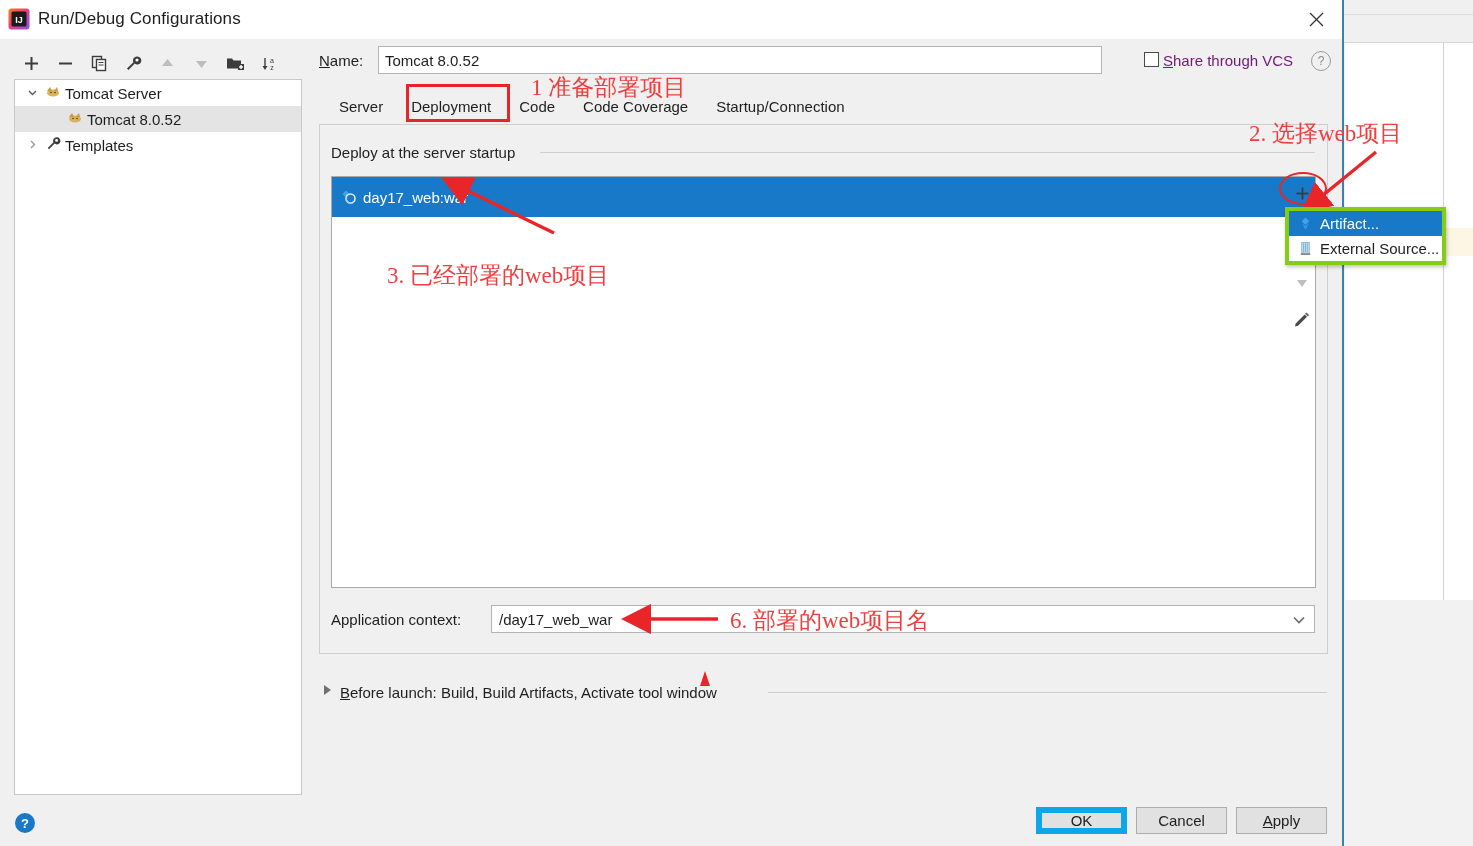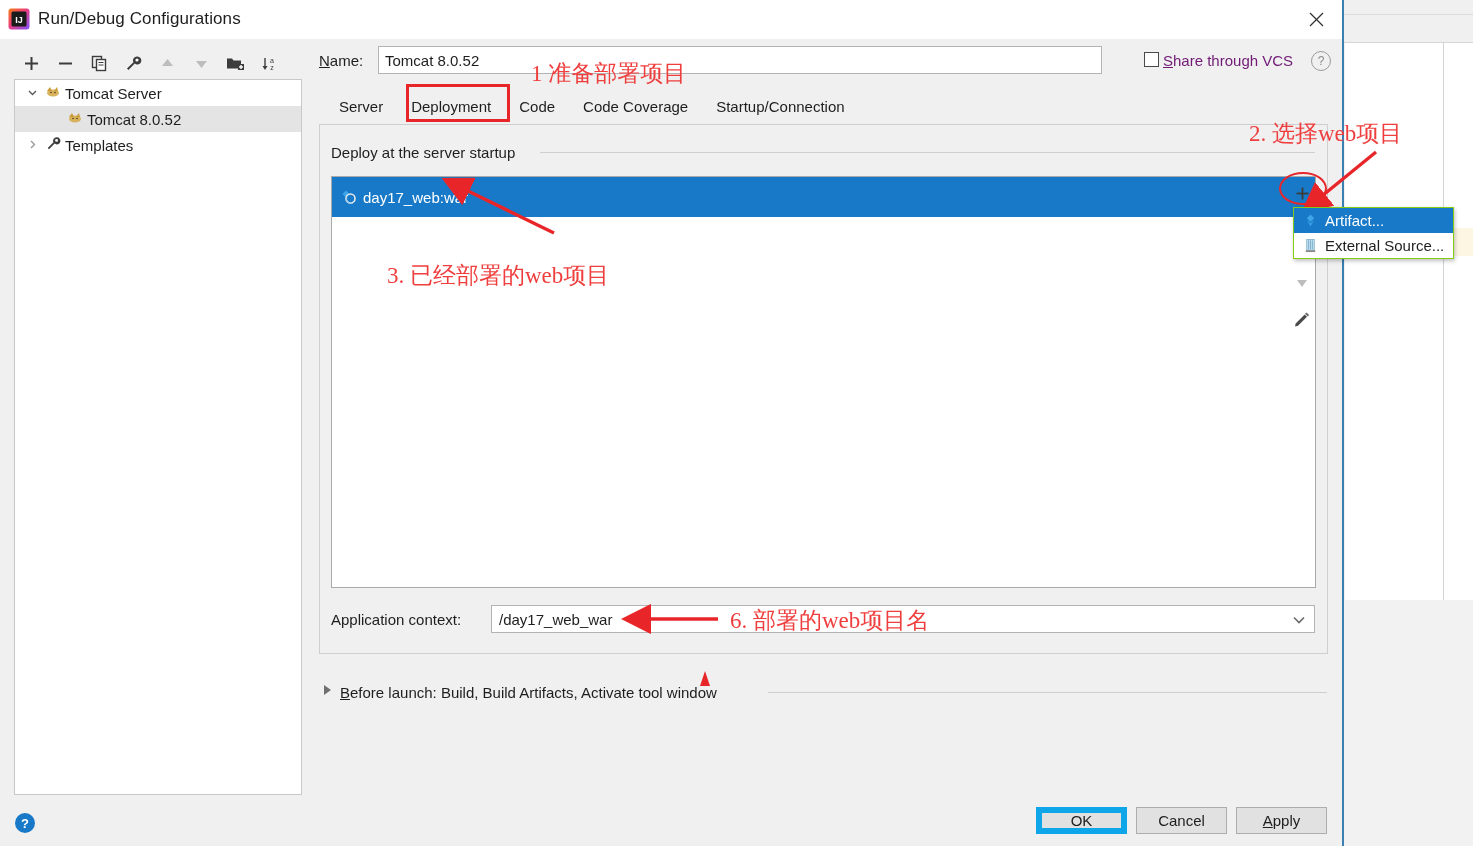--- a/index.html
+++ b/index.html
@@ -138,22 +138,22 @@
     font-family:"Liberation Sans", sans-serif;
   }
   .btn.ok { left:1036px; width:91px; border:6px solid #0ea5e9; }
   .btn.cancel { left:1136px; width:91px; }
   .btn.apply { left:1236px; width:91px; }
   .btn u { text-decoration:underline; }
 
   
   .popup {
     position:absolute; left:1285px; top:207px; width:161px;
-    background:#ffffff; border:1px solid #84cc16; box-sizing:border-box;
-    z-index:40; box-shadow:1px 2px 4px rgba(0,0,0,0.25);margin-left:8px;
+    background:#ffffff; border:4px solid #84cc16; box-sizing:border-box;
+    z-index:40; box-shadow:1px 2px 4px rgba(0,0,0,0.25);
   }
   .popup-item { height:25px; display:flex; align-items:center; font-size:15px; color:#1e1e1e; padding-left:5px; }
   .popup-item.sel { background:#1779c8; color:#ffffff; }
   .popup-item .pico { width:22px; display:flex; align-items:center; justify-content:center; margin-right:4px; }
 
   
   .anno { position:absolute; color:#ef3e3e; font-family:"Liberation Serif", serif; font-size:23px; white-space:nowrap; z-index:30; }
   .anno-svg { position:absolute; left:0; top:0; width:1473px; height:846px; pointer-events:none; z-index:29; }
   .ellipse-hl {
     position:absolute; left:1279px; top:172px; width:48px; height:33px;
@@ -420,18 +420,18 @@
 
     <line x1="1376" y1="152" x2="1322" y2="196" stroke="#e8262a" stroke-width="3.4" marker-end="url(#ah)"></line>
 
     <line x1="554" y1="233" x2="466" y2="190" stroke="#e8262a" stroke-width="3.4" marker-end="url(#ah)"></line>
 
     <line x1="718" y1="619" x2="648" y2="619" stroke="#e8262a" stroke-width="3.4" marker-end="url(#ah)"></line>
 
     <polygon points="705,671 710,686 700,686" fill="#e8262a"></polygon>
   </svg>
 
-  <div class="anno" style="left:531px; top:58px;">1  准备部署项目</div>
+  <div class="anno" style="left:531px; top:72px;">1  准备部署项目</div>
   <div class="anno" style="left:1249px; top:118px;">2. 选择web项目</div>
   <div class="anno" style="left:387px; top:260px;">3. 已经部署的web项目</div>
   <div class="anno" style="left:730px; top:605px;">6. 部署的web项目名</div>
 
 </div>
 
 </body></html>

